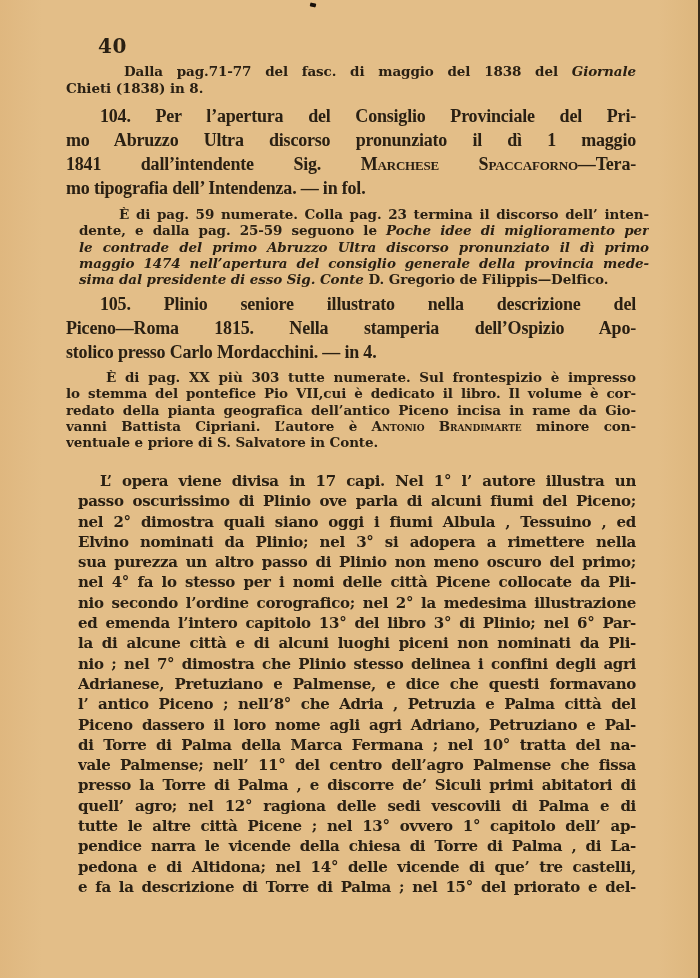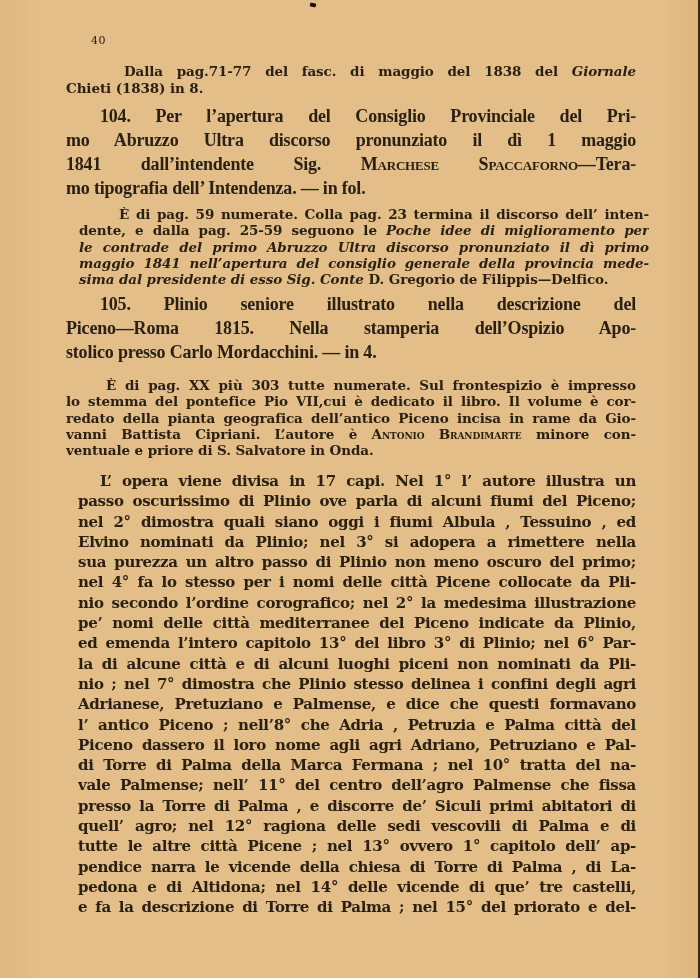--- a/index.html
+++ b/index.html
@@ -19,32 +19,32 @@
     text-align:justify;
     text-align-last:justify;
     overflow:hidden;
     white-space:normal;
   }
   .line.last{text-align-last:auto;}
   .it{font-style:italic;}
   .sc{font-variant:small-caps;}
 
   .page-number{
-    position:absolute;left:91px;top:34px;
-    font-size:11px;font-weight:400;letter-spacing:0.5px;
+    position:absolute;left:98px;top:34px;
+    font-size:20px;font-weight:700;letter-spacing:0.5px;
   }
 
   .note{left:66px;width:570px;font-size:13.5px;line-height:16.3px;letter-spacing:-0.1px;}
   .note .line{height:16.3px;}
   .note1{top:63px;line-height:17px;}
   .note1 .line{height:17px;}
   .note1 .line:first-child{text-indent:58px;}
   .note2{top:206px;margin-left:13px;}
   .note2 .line:first-child{text-indent:40px;}
-  .note3{top:377px;}
+  .note3{top:369px;}
   .note3 .line:first-child{text-indent:40px;}
 
   .entry{left:66px;width:570px;font-size:18px;line-height:24px;letter-spacing:-0.2px;}
   .entry .line{height:24px;font-family:Liberation Serif, serif;}
   .entry .line:first-child{text-indent:34px;}
   .entry104{top:104px;}
   .entry105{top:292px;}
 
   .body-par{left:78px;top:471px;width:558px;font-size:15px;line-height:20.3px;letter-spacing:-0.3px;}
   .body-par .line{height:20.3px;}
@@ -78,47 +78,46 @@
       <div class="line"><span>104. Per l’apertura del Consiglio Provinciale del Pri-</span></div>
       <div class="line"><span>mo Abruzzo Ultra discorso pronunziato il dì 1 maggio</span></div>
       <div class="line"><span>1841 dall’intendente Sig. </span><span class="sc">Marchese Spaccaforno</span><span>—Tera-</span></div>
       <div class="line last"><span>mo tipografia dell’ Intendenza. — in fol.</span></div>
     </div>
 
   <div class="block note note2">
       <div class="line"><span>È di pag. 59 numerate. Colla pag. 23 termina il discorso dell’ inten-</span></div>
       <div class="line"><span>dente, e dalla pag. 25-59 seguono le </span><span class="it">Poche idee di miglioramento per</span></div>
       <div class="line"><span class="it">le contrade del primo Abruzzo Ultra discorso pronunziato il dì primo</span></div>
-      <div class="line"><span class="it">maggio 1841 nell’apertura del consiglio generale della provincia mede-</span></div>
+      <div class="line"><span class="it">maggio 1474 nell’apertura del consiglio generale della provincia mede-</span></div>
       <div class="line last"><span class="it">sima dal presidente di esso Sig. Conte</span><span> D. Gregorio de Filippis—Delfico.</span></div>
     </div>
 
   <div class="block entry entry105">
       <div class="line"><span>105. Plinio seniore illustrato nella descrizione del</span></div>
       <div class="line"><span>Piceno—Roma 1815. Nella stamperia dell’Ospizio Apo-</span></div>
       <div class="line last"><span>stolico presso Carlo Mordacchini. — in 4.</span></div>
     </div>
 
   <div class="block note note3">
       <div class="line"><span>È di pag. XX più 303 tutte numerate. Sul frontespizio è impresso</span></div>
       <div class="line"><span>lo stemma del pontefice Pio VII,cui è dedicato il libro. Il volume è cor-</span></div>
       <div class="line"><span>redato della pianta geografica dell’antico Piceno incisa in rame da Gio-</span></div>
       <div class="line"><span>vanni Battista Cipriani. L’autore è </span><span class="sc">Antonio Brandimarte</span><span> minore con-</span></div>
-      <div class="line last"><span>ventuale e priore di S. Salvatore in Onda.</span></div>
+      <div class="line last"><span>ventuale e priore di S. Salvatore in Conte.</span></div>
     </div>
 
   <div class="block body-par">
       <div class="line"><span>L’ opera viene divisa in 17 capi. Nel 1° l’ autore illustra un</span></div>
       <div class="line"><span>passo oscurissimo di Plinio ove parla di alcuni fiumi del Piceno;</span></div>
       <div class="line"><span>nel 2° dimostra quali siano oggi i fiumi Albula , Tessuino , ed</span></div>
       <div class="line"><span>Elvino nominati da Plinio; nel 3° si adopera a rimettere nella</span></div>
       <div class="line"><span>sua purezza un altro passo di Plinio non meno oscuro del primo;</span></div>
       <div class="line"><span>nel 4° fa lo stesso per i nomi delle città Picene collocate da Pli-</span></div>
       <div class="line"><span>nio secondo l’ordine corografico; nel 2° la medesima illustrazione</span></div>
-      <div class="line"><span>pe’ nomi delle città mediterranee del Piceno indicate da Plinio,</span></div>
       <div class="line"><span>ed emenda l’intero capitolo 13° del libro 3° di Plinio; nel 6° Par-</span></div>
       <div class="line"><span>la di alcune città e di alcuni luoghi piceni non nominati da Pli-</span></div>
       <div class="line"><span>nio ; nel 7° dimostra che Plinio stesso delinea i confini degli agri</span></div>
       <div class="line"><span>Adrianese, Pretuziano e Palmense, e dice che questi formavano</span></div>
       <div class="line"><span>l’ antico Piceno ; nell’8° che Adria , Petruzia e Palma città del</span></div>
       <div class="line"><span>Piceno dassero il loro nome agli agri Adriano, Petruziano e Pal-</span></div>
       <div class="line"><span>di Torre di Palma della Marca Fermana ; nel 10° tratta del na-</span></div>
       <div class="line"><span>vale Palmense; nell’ 11° del centro dell’agro Palmense che fissa</span></div>
       <div class="line"><span>presso la Torre di Palma , e discorre de’ Siculi primi abitatori di</span></div>
       <div class="line"><span>quell’ agro; nel 12° ragiona delle sedi vescovili di Palma e di</span></div>

